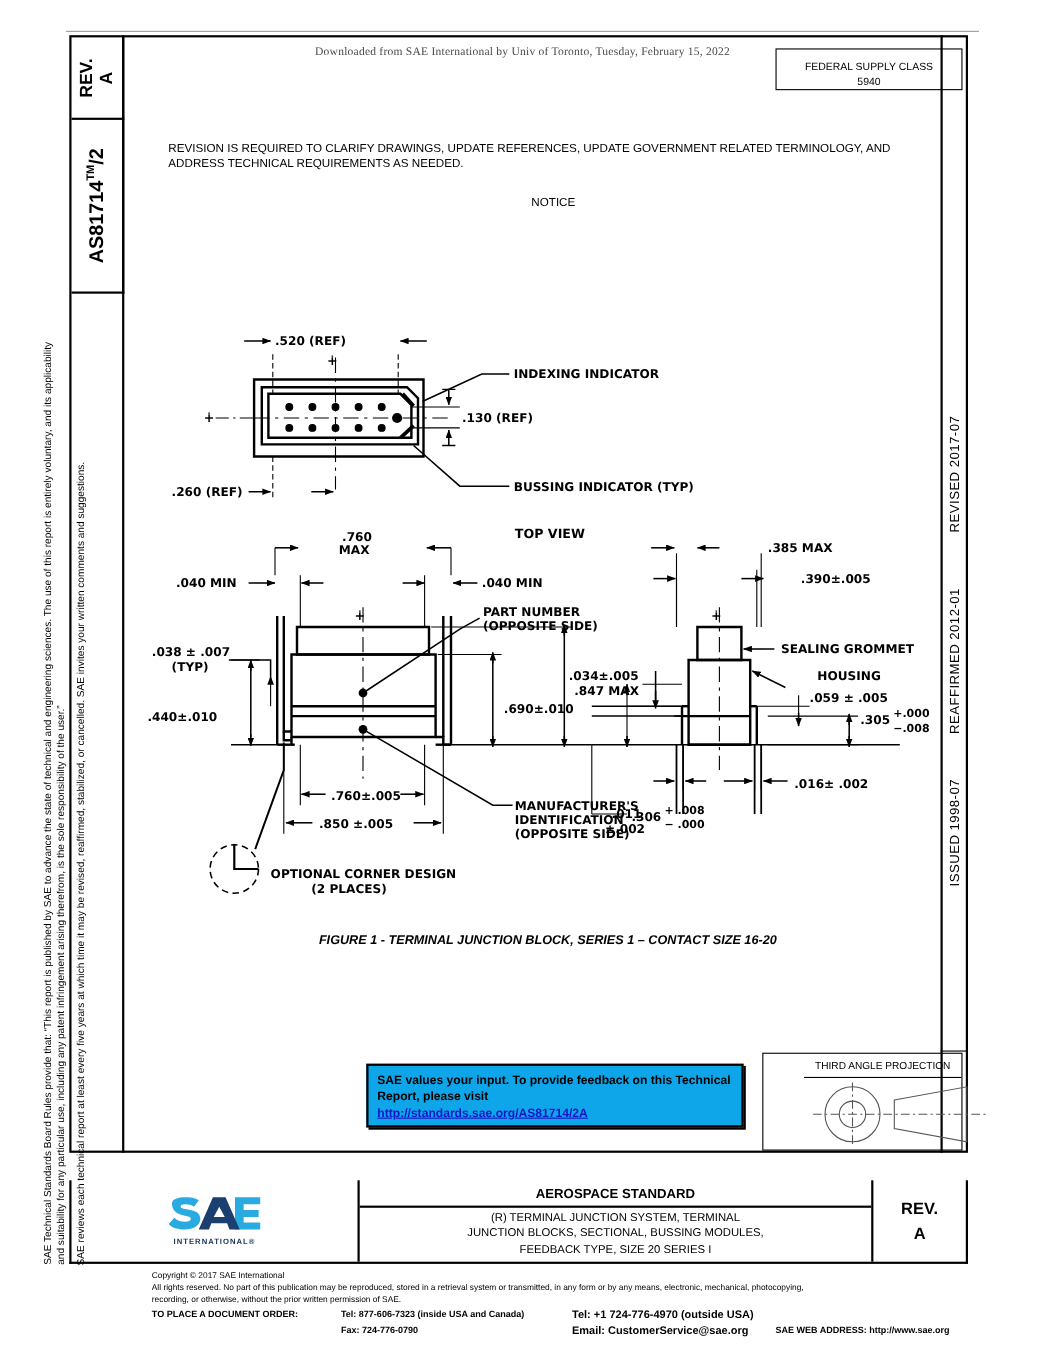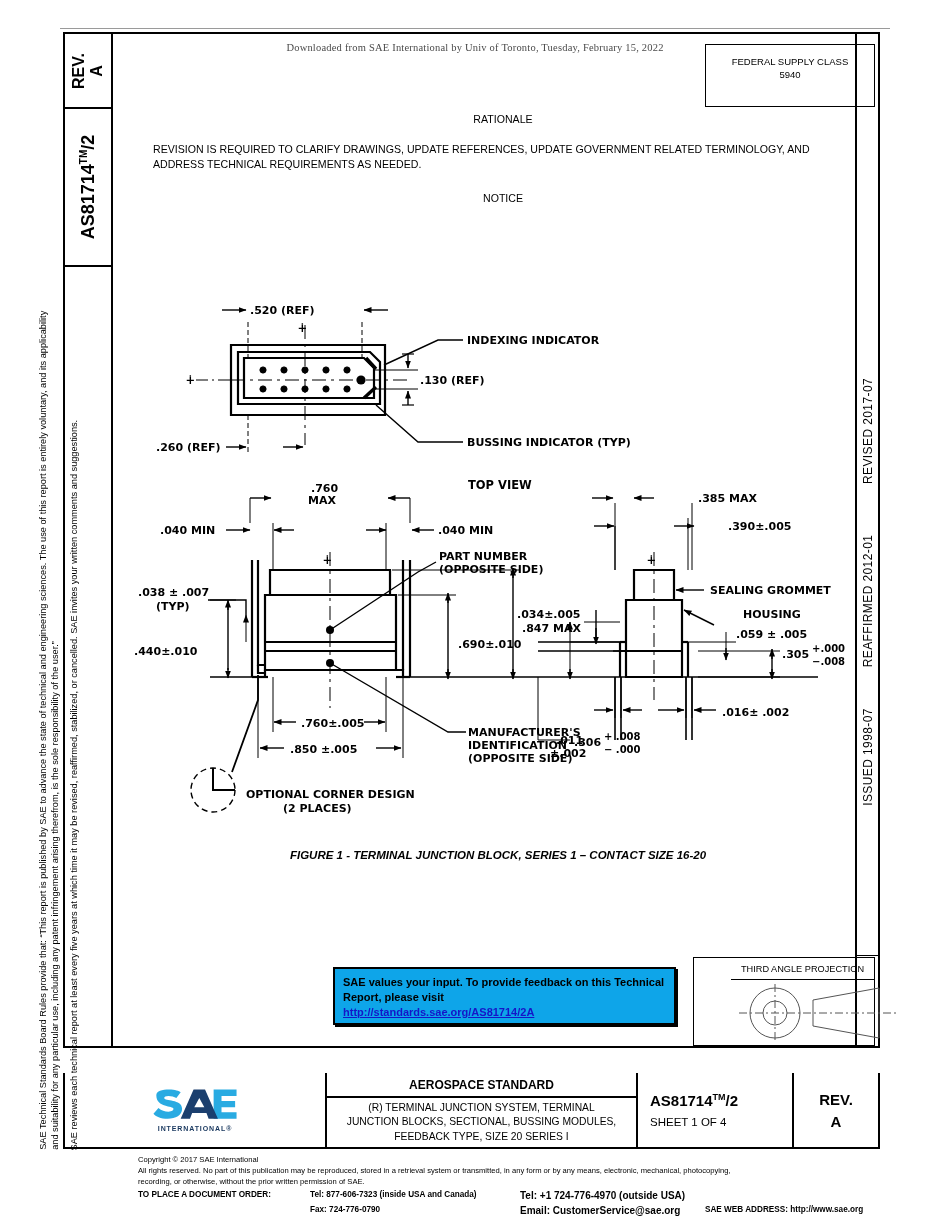--- a/index.html
+++ b/index.html
@@ -33,21 +33,21 @@
      font-size:9.2px;line-height:1.35;color:#000;white-space:normal;}
   #note1{left:62px;bottom:80px;width:855px;}
   #note2{left:80px;bottom:80px;width:855px;}
 
   
   #date-col{position:absolute;left:857px;top:38px;width:22px;height:1008px;}
   .daterot{position:absolute;left:11px;transform-origin:center;white-space:nowrap;
      font-size:12px;letter-spacing:.4px;}
 
   
-  #fsc{position:absolute;left:705px;top:44px;width:170px;height:63px;
+  #fsc{position:absolute;left:705px;top:44px;width:170px;height:38px;
      border:1px solid #000;box-sizing:border-box;text-align:center;
      font-size:9.5px;line-height:1.35;padding-top:11px;}
 
   
   #textblock{position:absolute;left:153px;top:112px;width:700px;font-size:10.6px;line-height:1.35;}
   .ctr{text-align:center;}
   .para{margin-top:16px;}
   .sp{margin-top:20px;}
 
   
@@ -149,21 +149,20 @@
     <div class="daterot" style="top:712px;transform:translateX(-50%) rotate(-90deg);">ISSUED 1998-07</div>
   </div>
   <div class="thin-h" style="left:855px;top:955px;width:25px;"></div>
 
   <div id="fsc">
     <div>FEDERAL SUPPLY CLASS</div>
     <div>5940</div>
   </div>
 
   <div id="textblock">
-    <div class="ctr">RATIONALE</div>
     <div class="para">REVISION IS REQUIRED TO CLARIFY DRAWINGS, UPDATE REFERENCES, UPDATE GOVERNMENT RELATED TERMINOLOGY, AND ADDRESS TECHNICAL REQUIREMENTS AS NEEDED.</div>
     <div class="ctr sp">NOTICE</div>
   </div>
 
   <div id="drawing">
   <svg width="760" height="620" viewBox="0 0 760 620" xmlns="http://www.w3.org/2000/svg" font-family="DejaVu Sans, sans-serif">
     <defs>
       <marker id="ar" markerWidth="8" markerHeight="6" refX="7.5" refY="3" orient="auto" markerUnits="userSpaceOnUse">
         <path d="M0,0 L8,3 L0,6 z" fill="#000"></path>
       </marker>
@@ -453,24 +452,20 @@
       </div>
     </div>
     <div id="tb-mid">
       <div id="tb-std">AEROSPACE STANDARD</div>
       <div id="tb-desc">
         <div>(R) TERMINAL JUNCTION SYSTEM, TERMINAL</div>
         <div>JUNCTION BLOCKS, SECTIONAL, BUSSING MODULES,</div>
         <div>FEEDBACK TYPE, SIZE 20 SERIES I</div>
       </div>
     </div>
-    <div id="tb-num">
-      <div class="n1"><span>AS81714</span><span class="tm">TM</span><span>/2</span></div>
-      <div class="n2">SHEET 1 OF 4</div>
-    </div>
     <div id="tb-rev">
       <div class="r1">REV.</div>
       <div class="r2">A</div>
     </div>
   </div>
 
   <div id="footer">
     <div>Copyright © 2017 SAE International</div>
     <div>All rights reserved. No part of this publication may be reproduced, stored in a retrieval system or transmitted, in any form or by any means, electronic, mechanical, photocopying,</div>
     <div>recording, or otherwise, without the prior written permission of SAE.</div>

